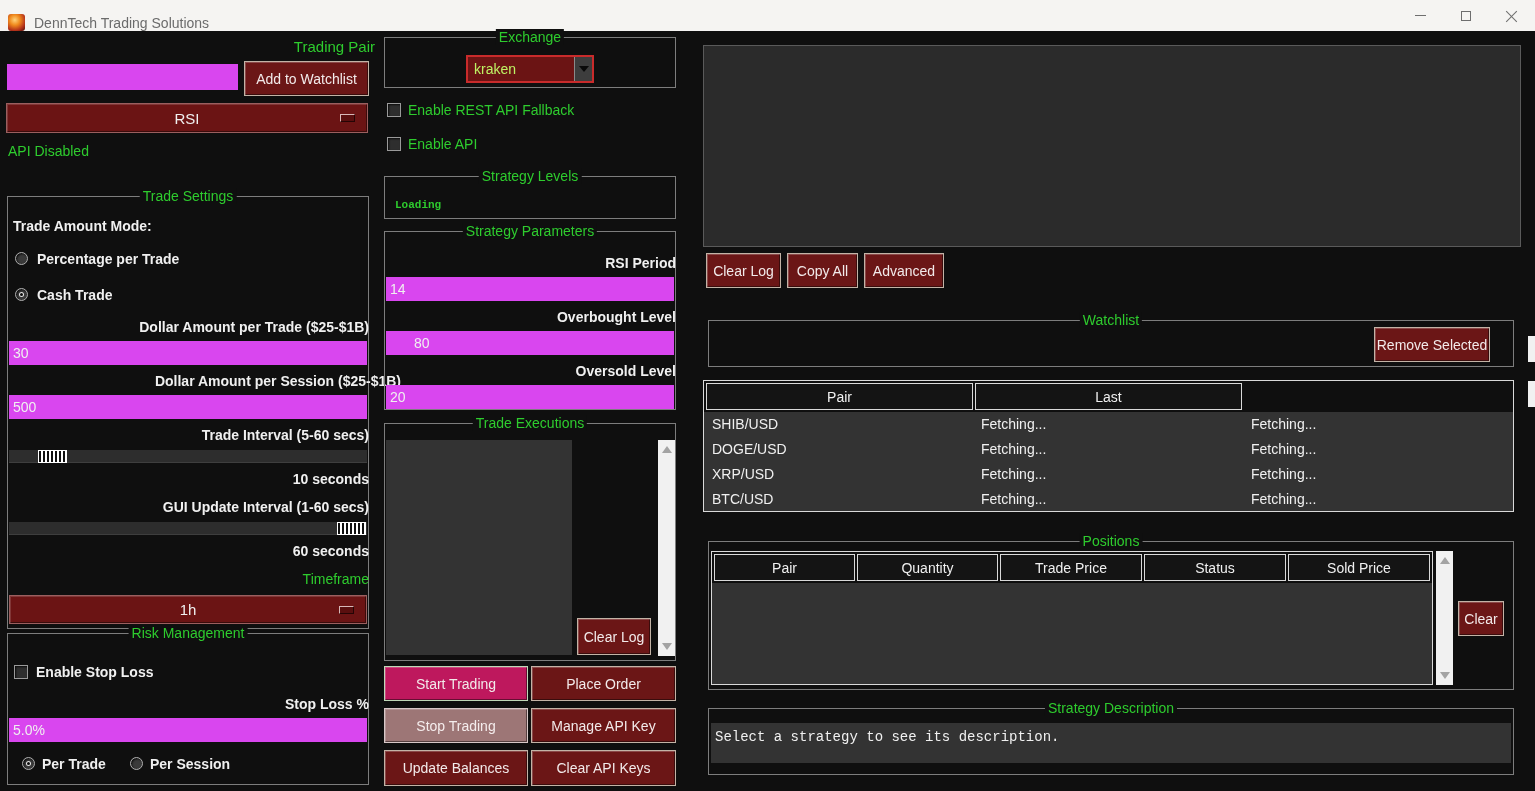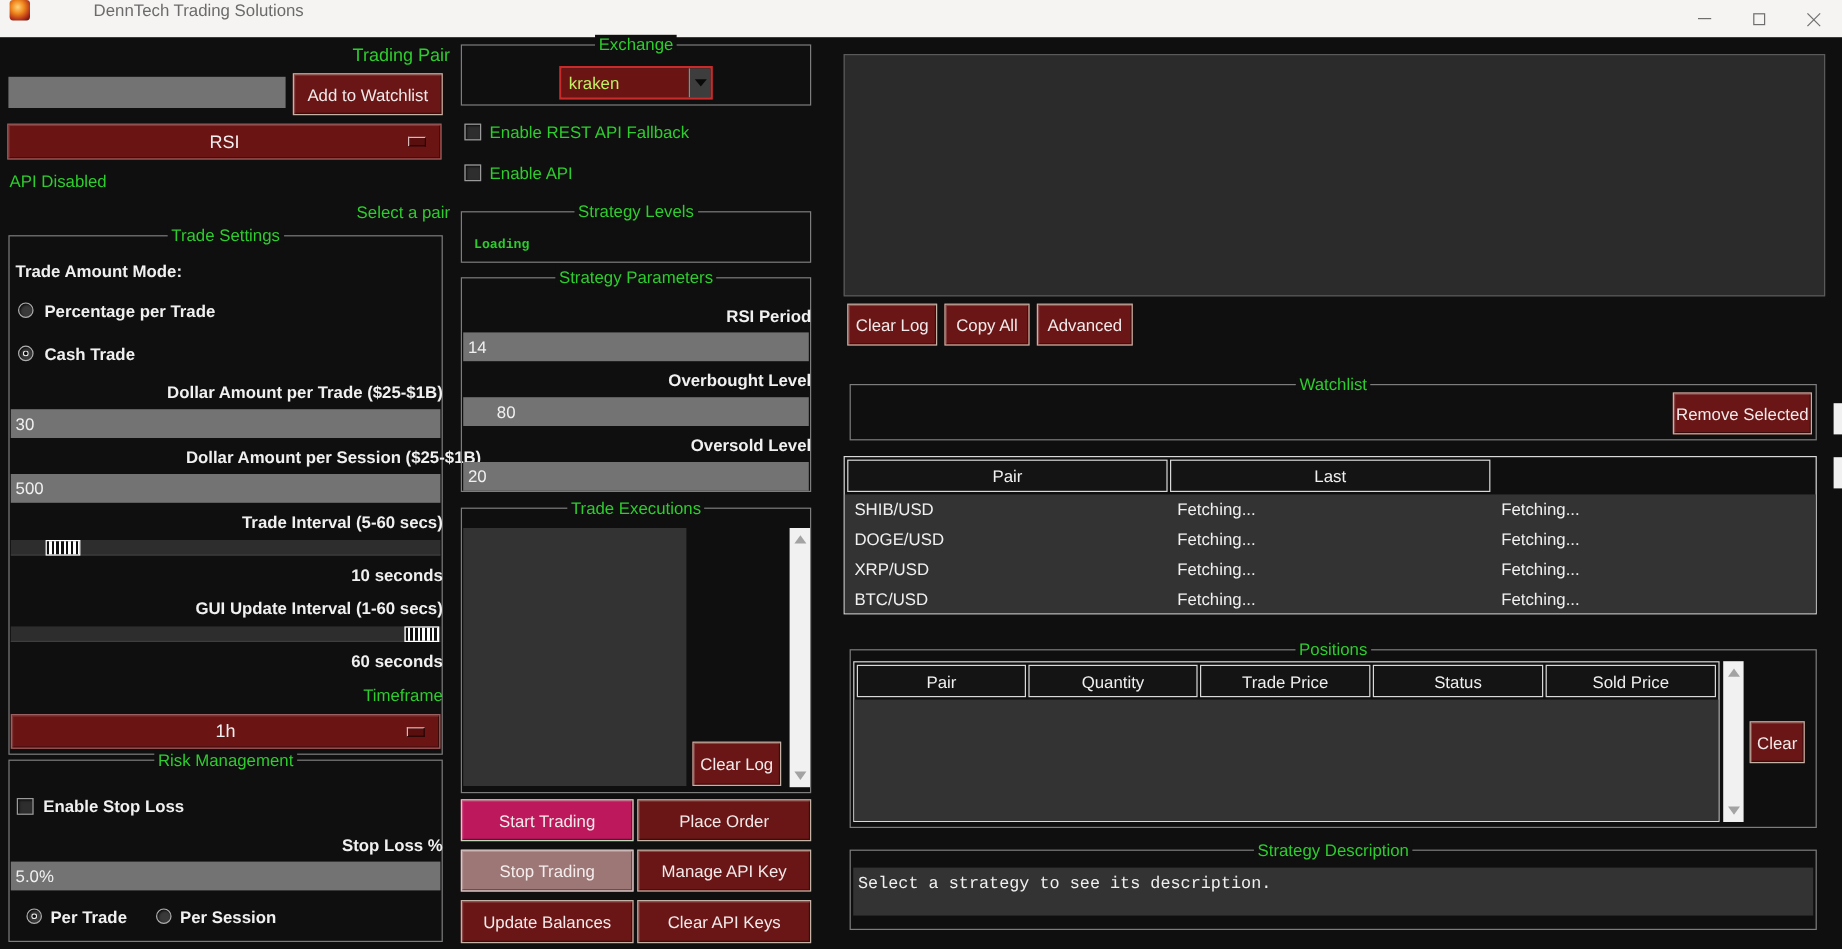--- a/index.html
+++ b/index.html
@@ -1,40 +1,40 @@
 <!DOCTYPE html>
 <html><head>
 <meta charset="utf-8">
 <style>
   * { margin:0; padding:0; box-sizing:border-box; }
   html,body { width:1535px; height:791px; background:#0f0f0f; font-family:"Liberation Sans",sans-serif; overflow:hidden; }
   #app { position:relative; width:1535px; height:791px; background:#0f0f0f; }
 
   
-  .titlebar { position:absolute; left:0; top:0; width:1535px; height:31px; background:#f5f4f2; display:flex; align-items:flex-start;gap:44px; }
+  .titlebar { position:absolute; left:0; top:0; width:1535px; height:31px; background:#f5f4f2; display:flex; align-items:flex-end; }
   .app-icon { width:17px; height:17px; margin-left:8px; border-radius:3px;
     background:radial-gradient(circle at 40% 35%, #ffd27a 0%, #f08a1d 35%, #b5321a 70%, #4a0d08 100%); }
   .app-title { margin-left:9px; font-size:14px; color:#6b6b6b; }
   .win-controls { margin-left:auto; display:flex; align-items:center; height:100%; }
   .win-btn { width:46px; height:31px; display:flex; align-items:center; justify-content:center; }
   .ic-min { width:11px; height:1px; background:#6e6e6e; }
   .ic-max { width:10px; height:10px; border:1px solid #6e6e6e; }
   .ic-close { position:relative; width:12px; height:12px; }
   .ic-close:before,.ic-close:after { content:""; position:absolute; left:5px; top:-1px; width:1px; height:15px; background:#6e6e6e; }
   .ic-close:before { transform:rotate(45deg); } .ic-close:after { transform:rotate(-45deg); }
 
   
   .abs { position:absolute; }
   .green { color:#2ecc2e; }
   .white { color:#f0f0f0;font-weight:bold; }
   .lbl { font-size:14px; white-space:nowrap; }
   .center { text-align:right; }
   .group { position:absolute; border:1px solid #7d7d7d; }
   .group-title { position:absolute; top:-9px; left:50%; transform:translateX(-50%); background:#0f0f0f; padding:0 3px; font-size:14px; color:#2ecc2e; white-space:nowrap; }
-  .entry { position:absolute; background:#737373; color:#f0f0f0; font-size:14px; line-height:24px; padding-left:4px; overflow:hidden; white-space:nowrap; }
+  .entry { position:absolute; background:#d946ef; color:#f0f0f0; font-size:14px; line-height:24px; padding-left:4px; overflow:hidden; white-space:nowrap; }
   .btn { position:absolute; background:#6b1616; color:#f2eaea; font-size:14px; display:flex; align-items:center; justify-content:center; border:1px solid #c3b3a6; box-shadow:inset 1px 1px 0 rgba(255,255,255,.22), inset -1px -1px 0 rgba(0,0,0,.45); cursor:pointer; white-space:nowrap; }
   .btn-green { background:#be185d; border-color:#bfd8b8; }
   .btn-muted { background:#9d7676; border-color:#d8c8c8; color:#f5eded; }
   .dropdown { position:absolute; background:#6b1414; border:1px solid #9b5f5f; box-shadow:inset 1px 1px 0 rgba(255,255,255,.15), inset -1px -1px 0 rgba(0,0,0,.45); color:#f0f0f0; font-size:15px; display:flex; align-items:center; justify-content:center; cursor:pointer; }
   .dd-ind { position:absolute; right:12px; top:50%; transform:translateY(-50%); width:15px; height:8px; background:#5a0f0f; border-top:1px solid #d8b8b8; border-left:1px solid #d8b8b8; border-right:1px solid #250505; border-bottom:1px solid #250505; }
   .checkbox { position:absolute; width:14px; height:14px; background:#2e2e2e; border:1px solid #9a9a9a; box-shadow:inset 1px 1px 2px rgba(0,0,0,.8); }
   .radio { position:absolute; width:13px; height:13px; border-radius:50%; background:#3a3a3a; border:1px solid #adadad; box-shadow:inset 1px 1px 2px rgba(0,0,0,.8); }
   .radio.checked:after { content:""; position:absolute; left:3px; top:3px; width:5px; height:5px; border-radius:50%; background:#0c0c0c; box-shadow:0 0 0 1px #e8e8e8 inset; }
   .slider-track { position:absolute; height:13px; background:#2d2d2d; border-bottom:1px solid #3e3e3e; }
   .slider-handle { position:absolute; top:0; width:29px; height:13px; border:1px solid #ffffff;
@@ -84,21 +84,20 @@
   <div class="abs lbl green center" style="left:0;top:38;left:0px;top:38px;width:375px;font-size:15px;">Trading Pair</div>
   <div class="entry" style="left:7px;top:64px;width:231px;height:26px;"></div>
   <div class="btn" style="left:244px;top:61px;width:125px;height:35px;">Add to Watchlist</div>
 
   <div class="dropdown" style="left:6px;top:103px;width:362px;height:30px;">
     <span>RSI</span>
     <span class="dd-ind"></span>
   </div>
 
   <div class="abs lbl green" style="left:8px;top:143px;">API Disabled</div>
-  <div class="abs lbl green center" style="left:0px;top:169px;width:375px;">Select a pair</div>
 
   <div class="group" style="left:7px;top:196px;width:362px;height:433px;">
     <div class="group-title">Trade Settings</div>
   </div>
   <div class="abs lbl white" style="left:13px;top:218px;">Trade Amount Mode:</div>
   <div class="radio" style="left:15px;top:252px;"></div>
   <div class="abs lbl white" style="left:37px;top:251px;">Percentage per Trade</div>
   <div class="radio checked" style="left:15px;top:288px;"></div>
   <div class="abs lbl white" style="left:37px;top:287px;">Cash Trade</div>
   <div class="abs lbl white center" style="left:7px;top:319px;width:362px;">Dollar Amount per Trade ($25-$1B)</div>
@@ -179,21 +178,21 @@
   <div class="btn" style="left:531px;top:750px;width:145px;height:36px;">Clear API Keys</div>
 
   <div class="abs" style="left:703px;top:45px;width:818px;height:202px;background:#2b2b2b;border:1px solid #5a5a5a;"></div>
   <div class="btn" style="left:706px;top:253px;width:75px;height:35px;">Clear Log</div>
   <div class="btn" style="left:787px;top:253px;width:71px;height:35px;">Copy All</div>
   <div class="btn" style="left:864px;top:253px;width:80px;height:35px;">Advanced</div>
 
   <div class="group" style="left:708px;top:320px;width:806px;height:47px;">
     <div class="group-title">Watchlist</div>
   </div>
-  <div class="btn" style="left:1374px;top:327px;width:116px;height:35px;margin-left:20px;">Remove Selected</div>
+  <div class="btn" style="left:1374px;top:327px;width:116px;height:35px;">Remove Selected</div>
   <div class="edge-frag" style="top:336px;"></div>
   <div class="edge-frag" style="top:381px;"></div>
 
   <div class="tbl" style="left:703px;top:380px;width:811px;height:132px;">
     <div class="tbl-head">
       <div class="th" style="width:267px;">Pair</div>
       <div class="th" style="width:267px;">Last</div>
     </div>
     <div class="tbl-body" style="height:99px;">
       <div class="trow">

